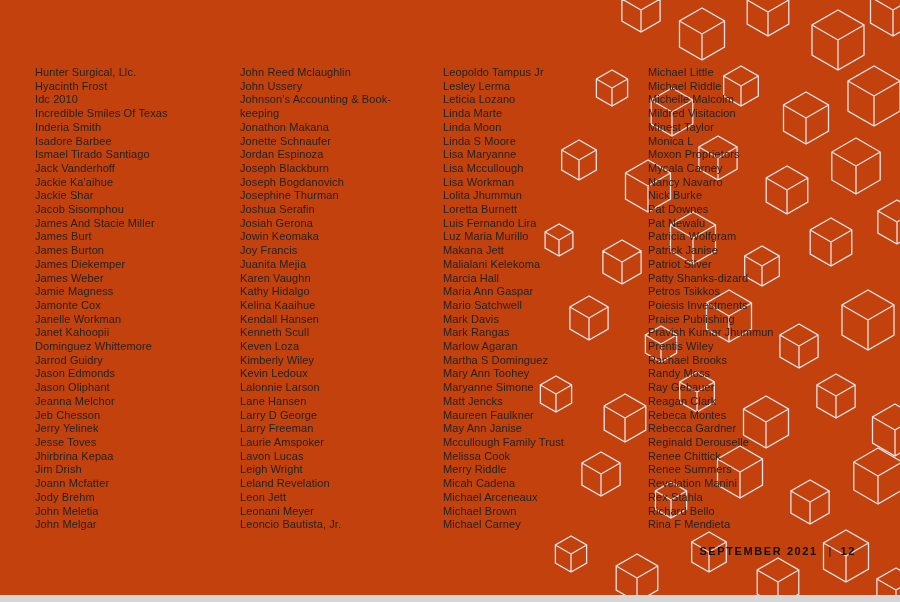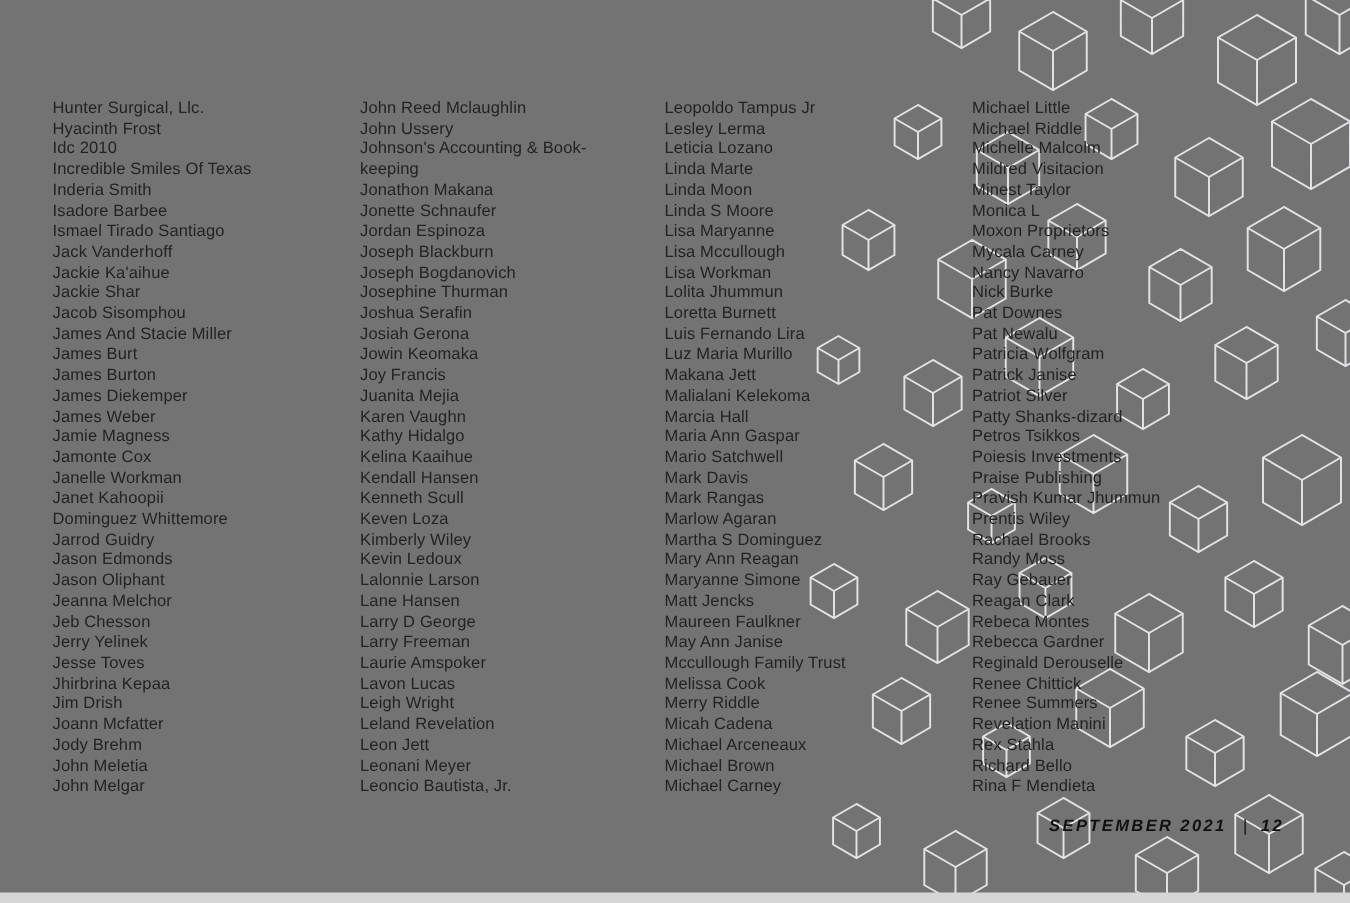--- a/index.html
+++ b/index.html
@@ -5,21 +5,21 @@
   html, body {
     margin: 0;
     padding: 0;
     background: #ffffff;
     font-family: "Liberation Sans", sans-serif;
   }
   .page {
     position: relative;
     width: 900px;
     height: 602px;
-    background: #737373;
+    background: #c2410c;
     overflow: hidden;
   }
   .decor {
     position: absolute;
     top: 0; left: 0;
     width: 900px;
     height: 602px;
     z-index: 1;
   }
   .decor path {
@@ -50,21 +50,20 @@
   .footer {
     position: absolute;
     top: 545px;
     right: 44px;
     z-index: 2;
     font-size: 11px;
     color: #111111;
     letter-spacing: 1.6px;
     font-weight: 700;
     white-space: nowrap;
-    font-style: italic;
   }
   .footer .sep {
     padding: 0 3px 0 6px;
     font-weight: 400;
   }
   .bottom-strip {
     position: absolute;
     left: 0;
     bottom: 0;
     width: 900px;
@@ -212,21 +211,21 @@
         <div class="name">Luz Maria Murillo</div>
         <div class="name">Makana Jett</div>
         <div class="name">Malialani Kelekoma</div>
         <div class="name">Marcia Hall</div>
         <div class="name">Maria Ann Gaspar</div>
         <div class="name">Mario Satchwell</div>
         <div class="name">Mark Davis</div>
         <div class="name">Mark Rangas</div>
         <div class="name">Marlow Agaran</div>
         <div class="name">Martha S Dominguez</div>
-        <div class="name">Mary Ann Reagan</div>
+        <div class="name">Mary Ann Toohey</div>
         <div class="name">Maryanne Simone</div>
         <div class="name">Matt Jencks</div>
         <div class="name">Maureen Faulkner</div>
         <div class="name">May Ann Janise</div>
         <div class="name">Mccullough Family Trust</div>
         <div class="name">Melissa Cook</div>
         <div class="name">Merry Riddle</div>
         <div class="name">Micah Cadena</div>
         <div class="name">Michael Arceneaux</div>
         <div class="name">Michael Brown</div>

